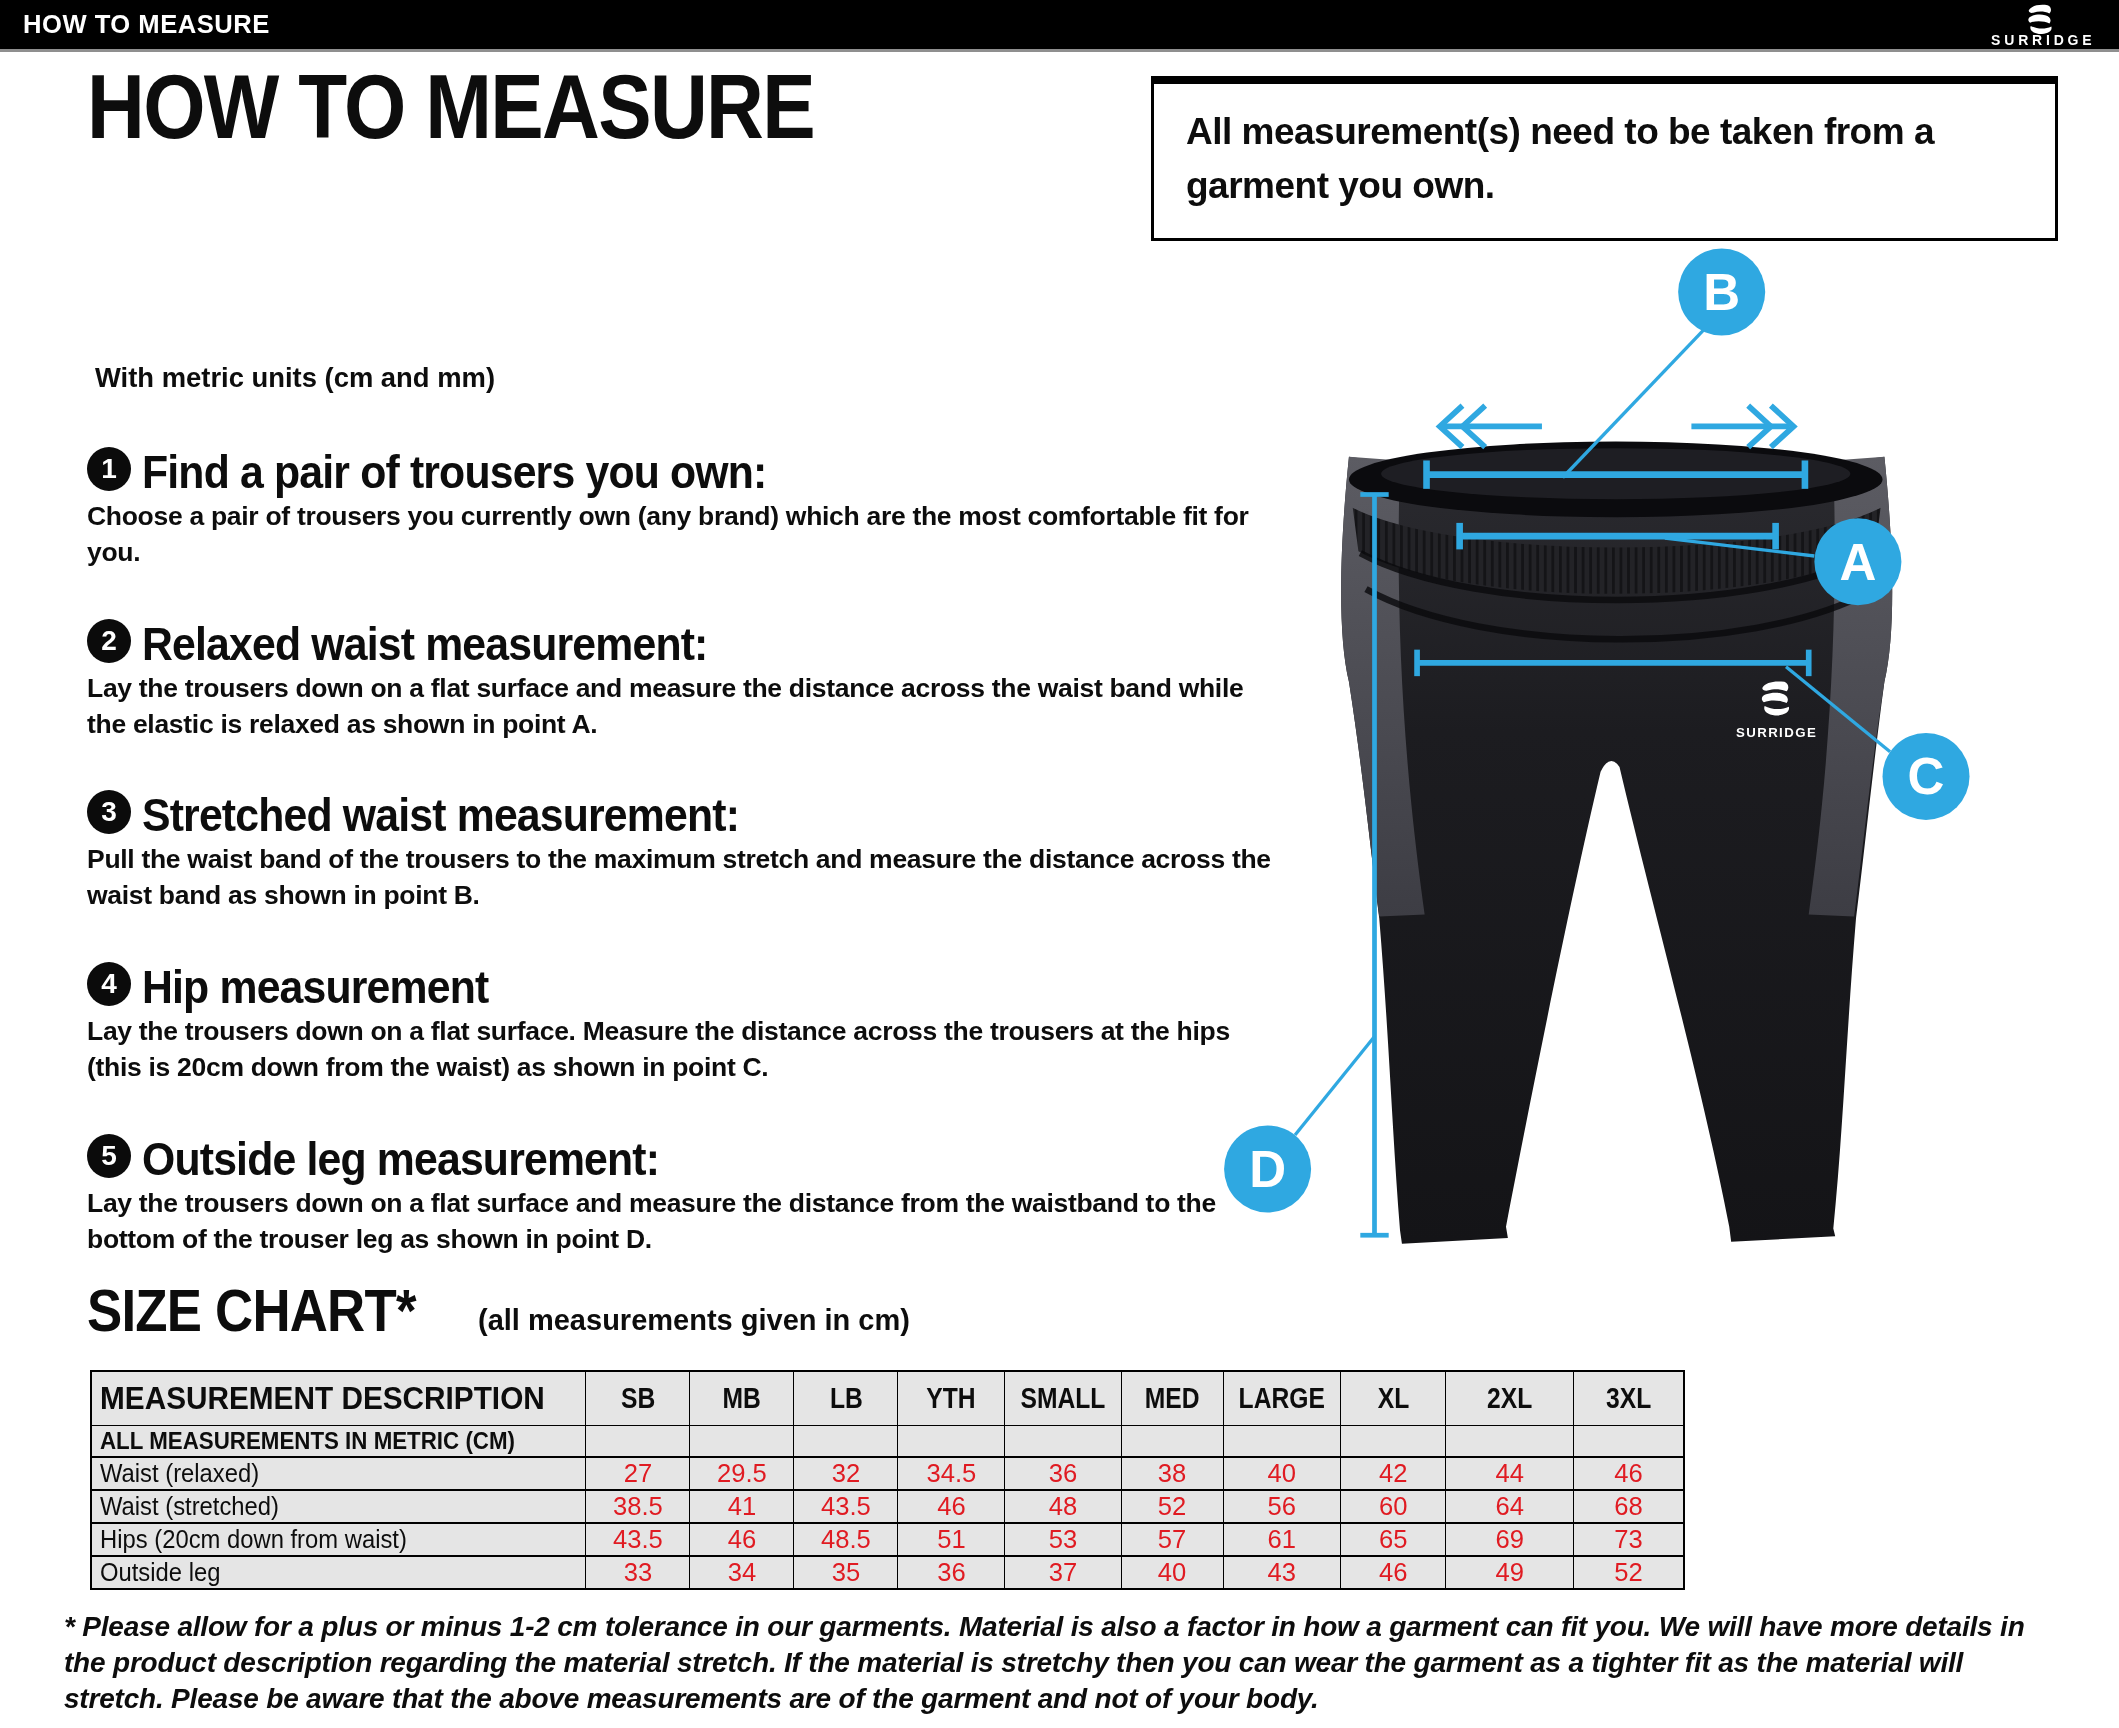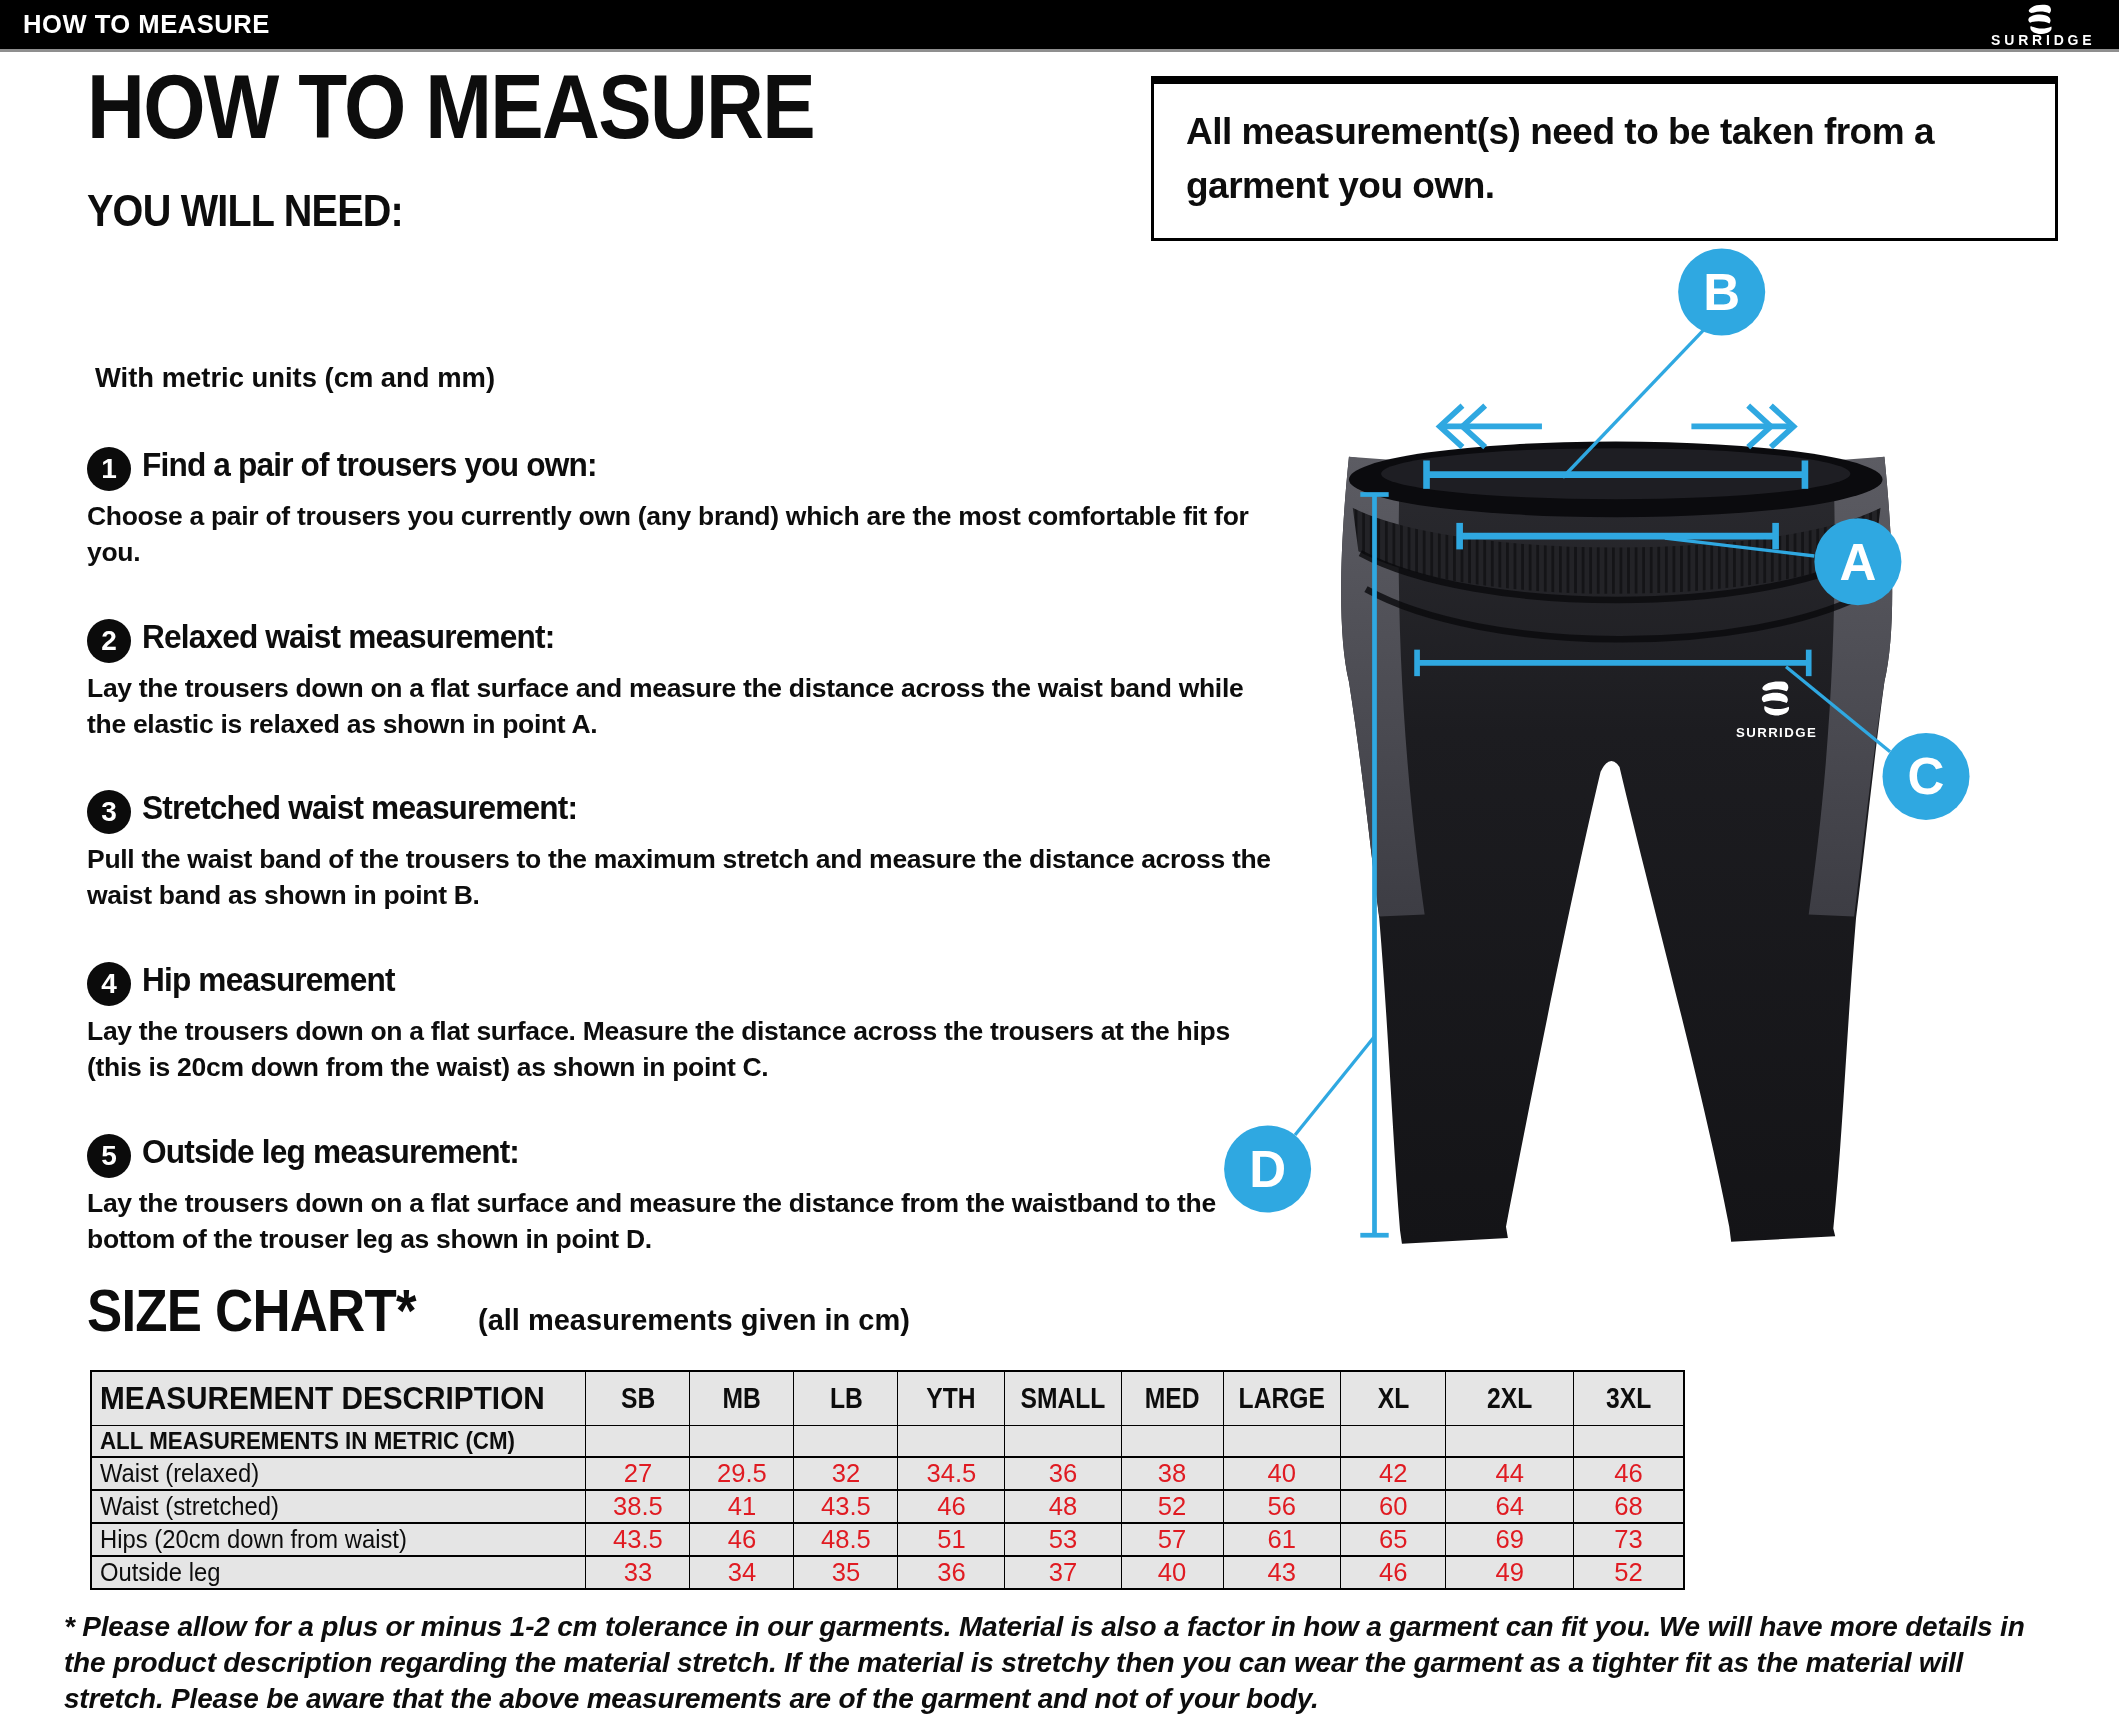--- a/index.html
+++ b/index.html
@@ -23,21 +23,21 @@
   .h2{position:absolute;left:87px;top:185px;font-size:45px;font-weight:bold;letter-spacing:-0.9px;}
 
   .tool-row{position:absolute;left:90px;top:301px;display:flex;align-items:center;}
   .tool-icon{width:42px;height:49px;margin-right:19px;}
   .tool-name{font-size:40px;font-weight:bold;letter-spacing:-0.9px;}
   .tool-detail{position:absolute;left:95px;top:362px;font-size:27.4px;font-weight:bold;}
 
   .step{position:absolute;left:87px;width:1287px;}
   .step-badge{position:absolute;left:0;top:1.9px;width:44px;height:44px;border-radius:50%;
               background:#0b0b0b;color:#fff;font-size:28px;font-weight:bold;line-height:44px;text-align:center;}
-  .step-title{position:absolute;left:55px;top:0;font-size:34px;font-weight:bold;letter-spacing:-0.9px;white-space:nowrap;}
+  .step-title{position:absolute;left:55px;top:0;font-size:46px;font-weight:bold;letter-spacing:-0.9px;white-space:nowrap;}
   .step-body{position:absolute;left:0;top:53px;width:1202px;font-size:26.5px;font-weight:bold;
              line-height:36px;letter-spacing:-0.3px;}
   #step1{top:445px;} #step2{top:617px;} #step3{top:788px;} #step4{top:960px;} #step5{top:1132px;}
 
   .size-chart-title{position:absolute;left:87px;top:1276px;font-size:60px;font-weight:bold;letter-spacing:-0.9px;}
   .size-chart-subtitle{position:absolute;left:478px;top:1304px;font-size:29px;font-weight:bold;}
 
   
   table.size-table{position:absolute;left:90px;top:1370px;border-collapse:collapse;table-layout:fixed;
                    border:2.8px solid #000;background:#e5e5e5;}
@@ -76,21 +76,20 @@
             <path d="M7,35 C16,40 30,41 40,36 C42,42 36,47 25,48 C13,48 4,43 7,35 Z" fill="#fff"></path>
           </symbol>
         </defs>
         <use href="#s-mark" x="2" y="0" width="33" height="36"></use>
       </svg>
       <div class="brand-name">SURRIDGE</div>
     </div>
   </div>
 
   <div class="h1"><span class="cx">HOW TO MEASURE</span></div>
-  <div class="h2"><span class="cx">YOU WILL NEED:</span></div>
 
   <div class="tool-detail">With metric units (cm and mm)</div>
 
   <div class="step" id="step1">
     <div class="step-badge">1</div>
     <div class="step-title"><span class="cxl">Find a pair of trousers you own:</span></div>
     <div class="step-body">Choose a pair of trousers you currently own (any brand) which are the most comfortable fit for you.</div>
   </div>
   <div class="step" id="step2">
     <div class="step-badge">2</div>

